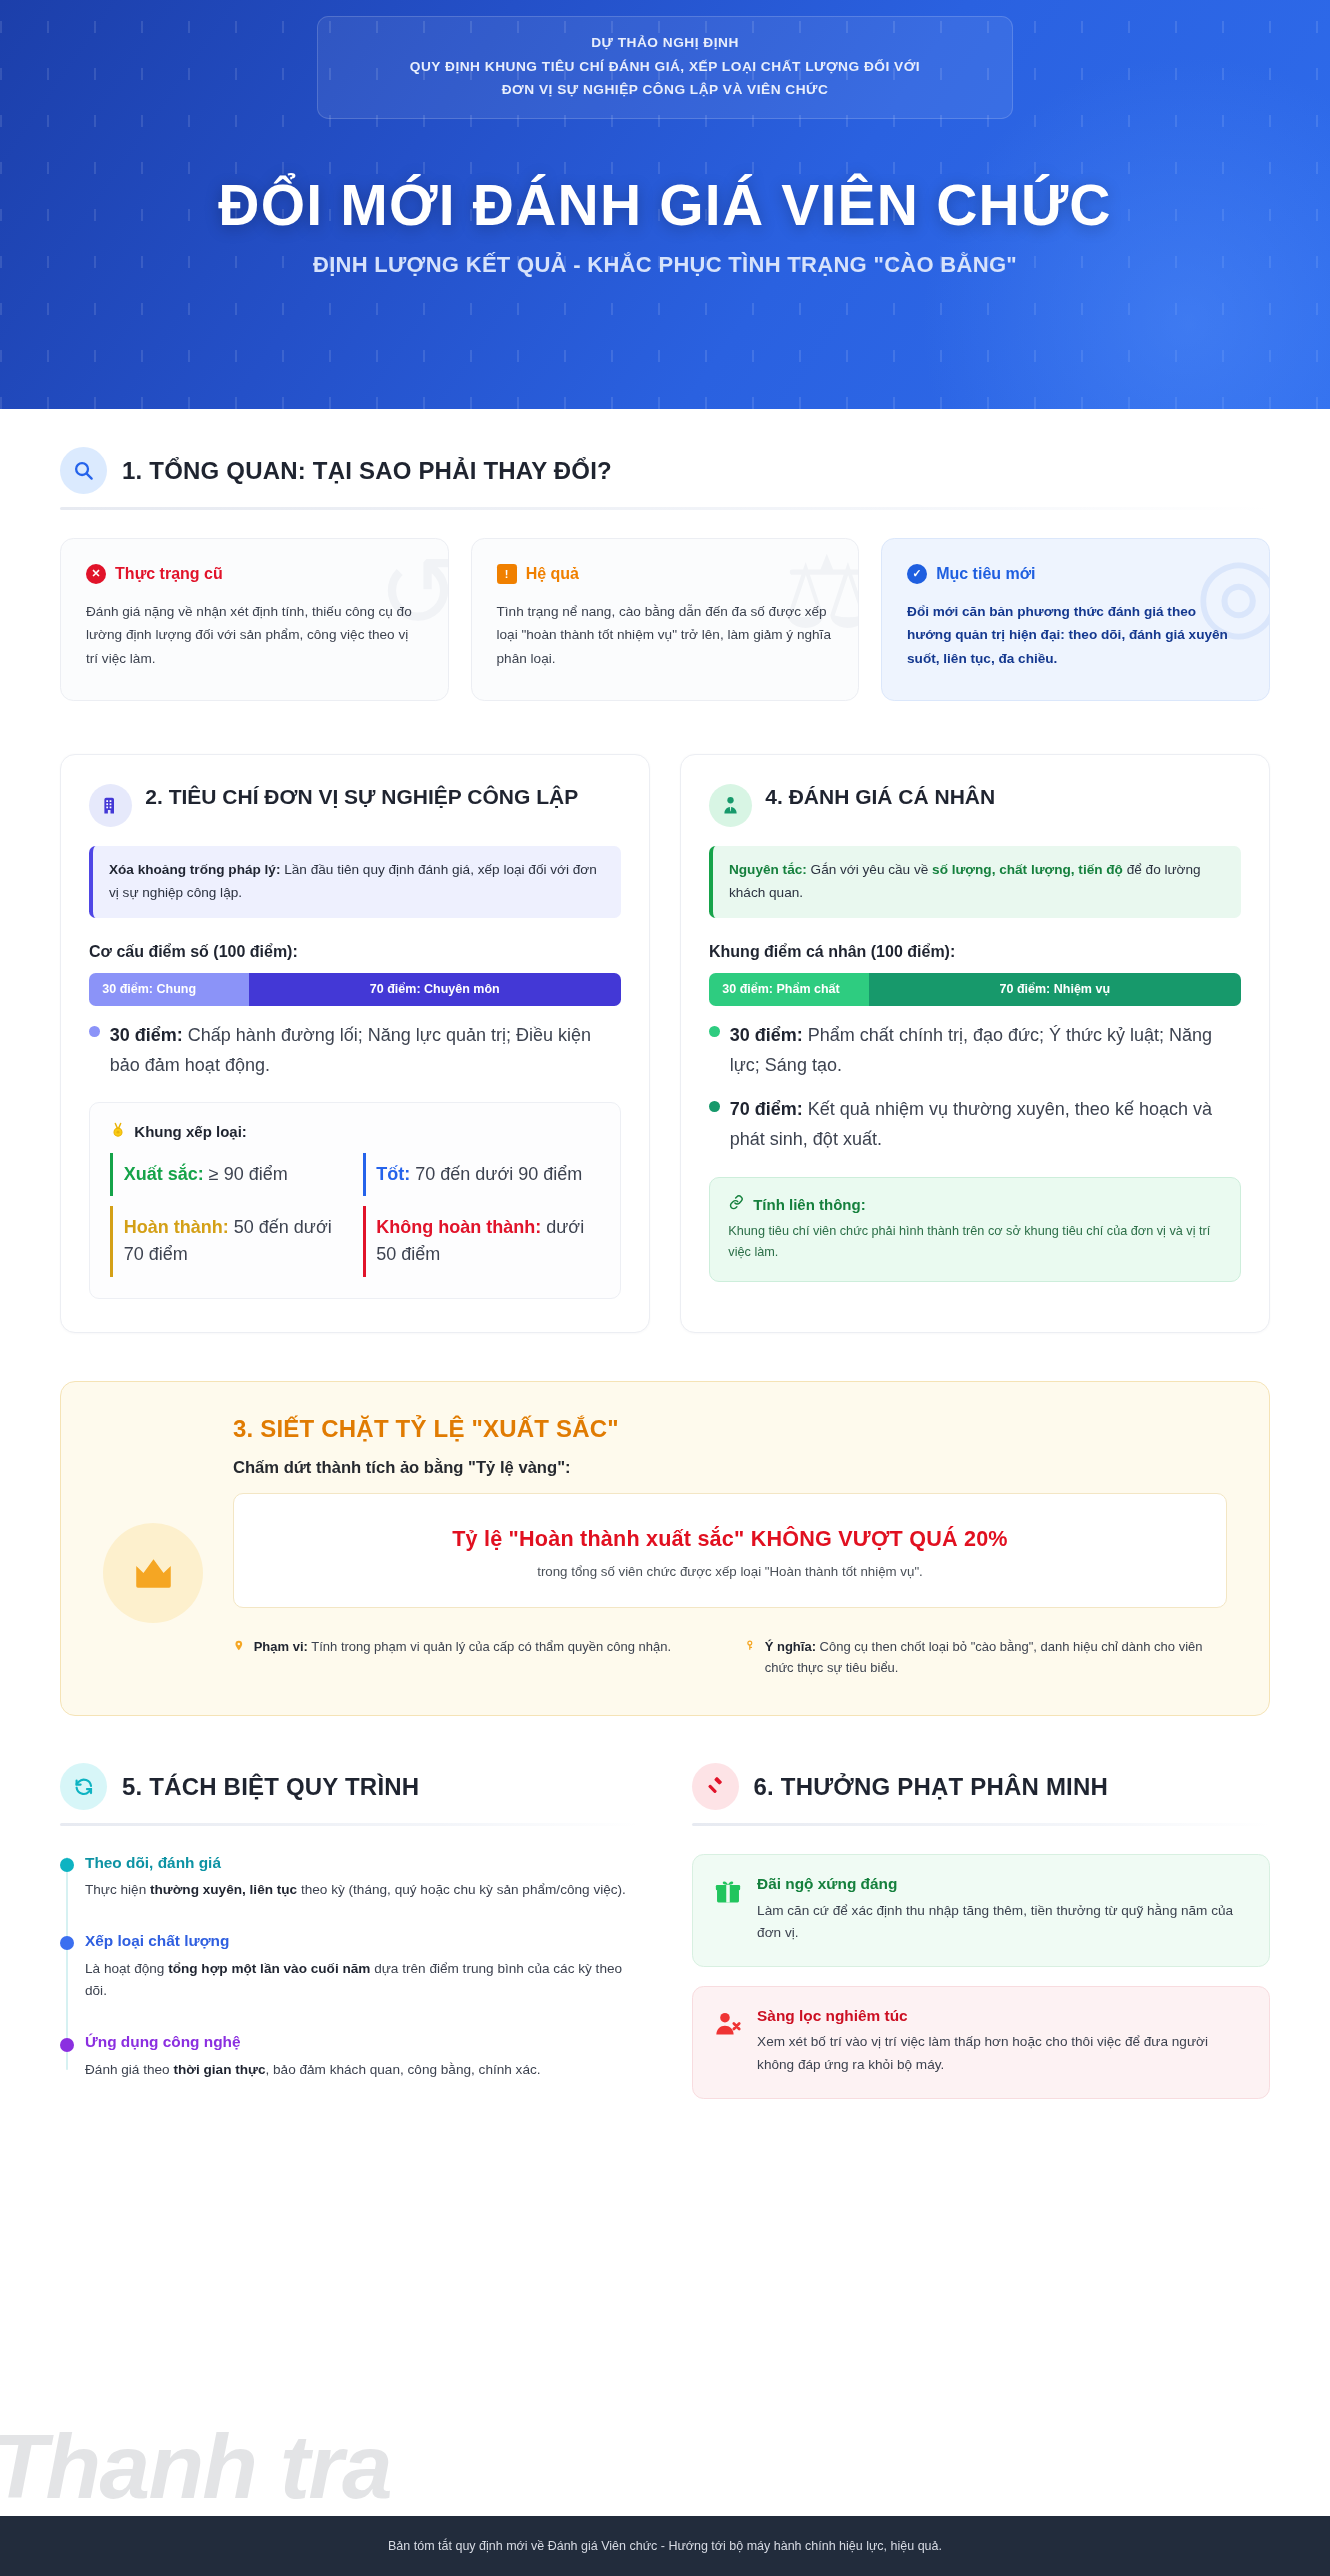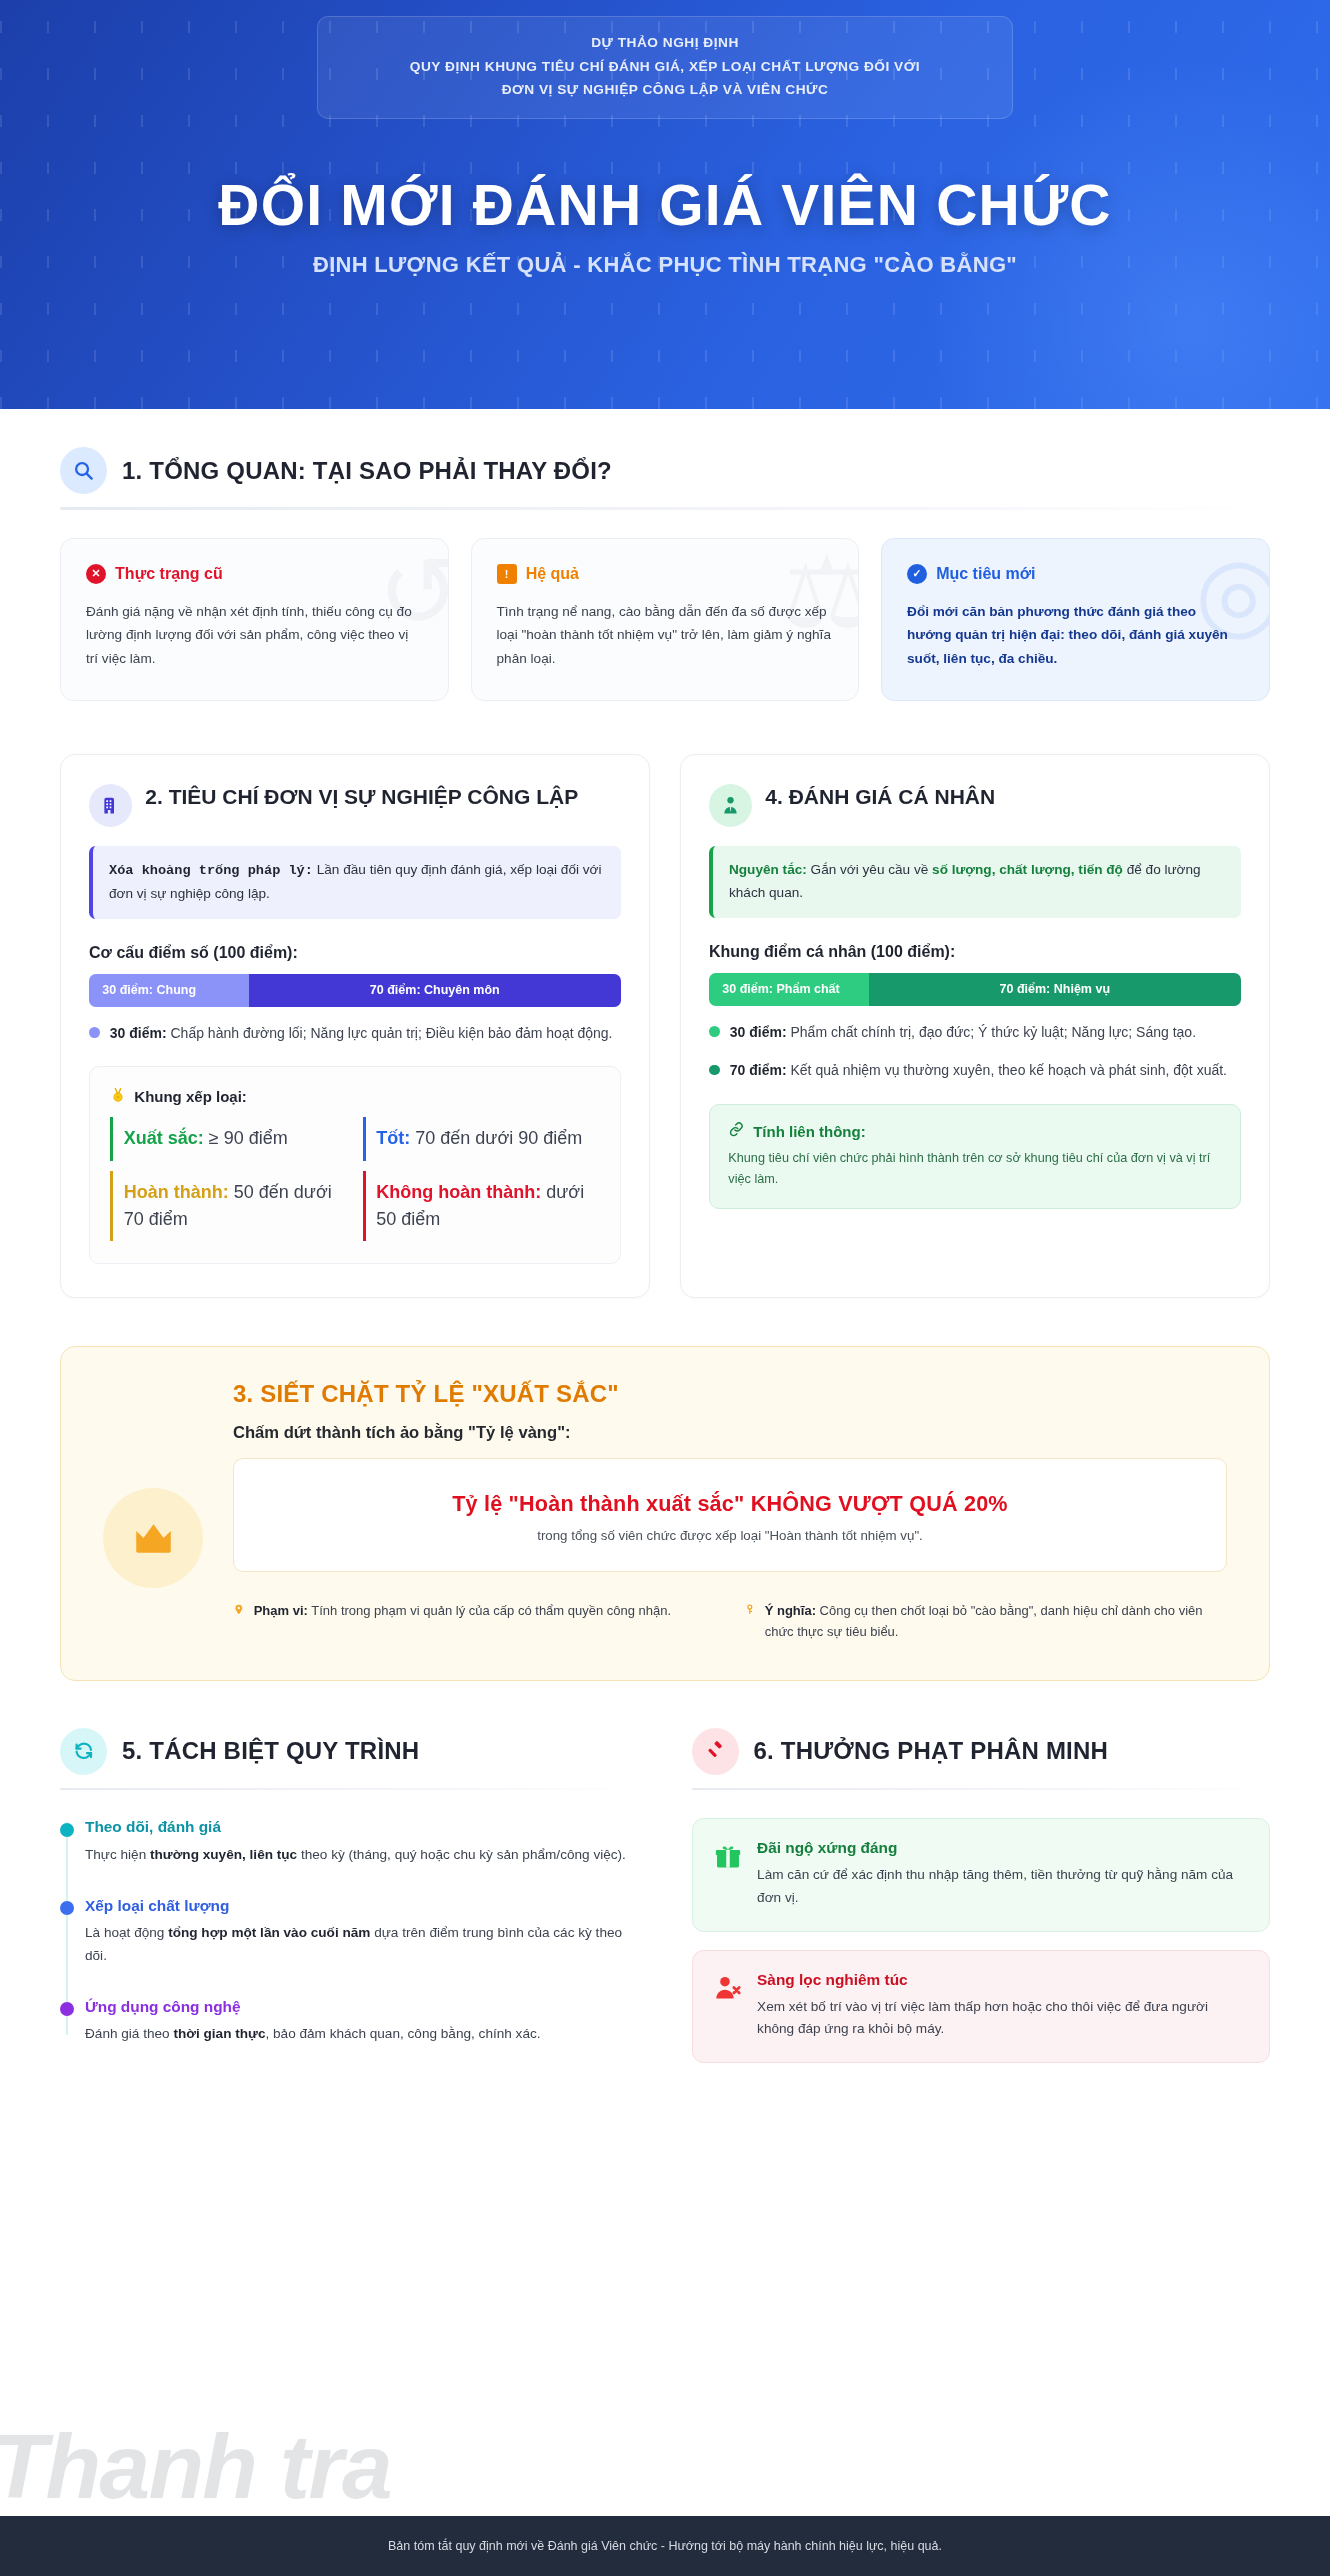--- a/index.html
+++ b/index.html
@@ -197,42 +197,42 @@
     margin-top: 18.3px;
     border-left: 4.2px solid;
     border-radius: 6.7px;
     padding: 13.3px 16px;
     font-size: 13.6px;
     line-height: 1.68;
     color: #2c3240;
   }
   .note.indigo { background: #eef0fe; border-left-color: #4f46e5; }
   .note.green { background: #e9f8ef; border-left-color: #16a34a; }
-  .note b.indigo { color: #1f2430; font-family: Liberation Mono, monospace; }
+  .note b.indigo { color: #1f2430; }
   .note b.green { color: #15803d; }
 
   .sub-h { margin-top: 25px; font-size: 16px; font-weight: bold; color: #1f2430; }
   .score-bar {
     display: flex;
     margin-top: 11.6px;
     height: 33px;
     border-radius: 6.7px;
     overflow: hidden;
   }
   .score-seg {
     display: flex; align-items: center;
     color: #fff; font-weight: bold; font-size: 12.5px;
     padding: 0 13.3px;
     white-space: nowrap;
   }
   .score-seg.right { justify-content: center; }
 
   .bul { display: flex; gap: 10px; margin-top: 15px; }
   .bul-dot { width: 10.8px; height: 10.8px; border-radius: 50%; flex: 0 0 auto; margin-top: 5.8px; }
-  .bul-tx { font-size: 14px; line-height: 1.66; color: #3d4350; }
+  .bul-tx { font-size: 18px; line-height: 1.66; color: #3d4350; }
   .bul-tx b { color: #1f2430; }
 
   .framebox {
     margin-top: 21.6px;
     border: 0.8px solid #edeff4;
     border-radius: 10px;
     padding: 18.3px 20px 21.6px;
     background: #fdfdfe;
   }
   .framebox-h {

